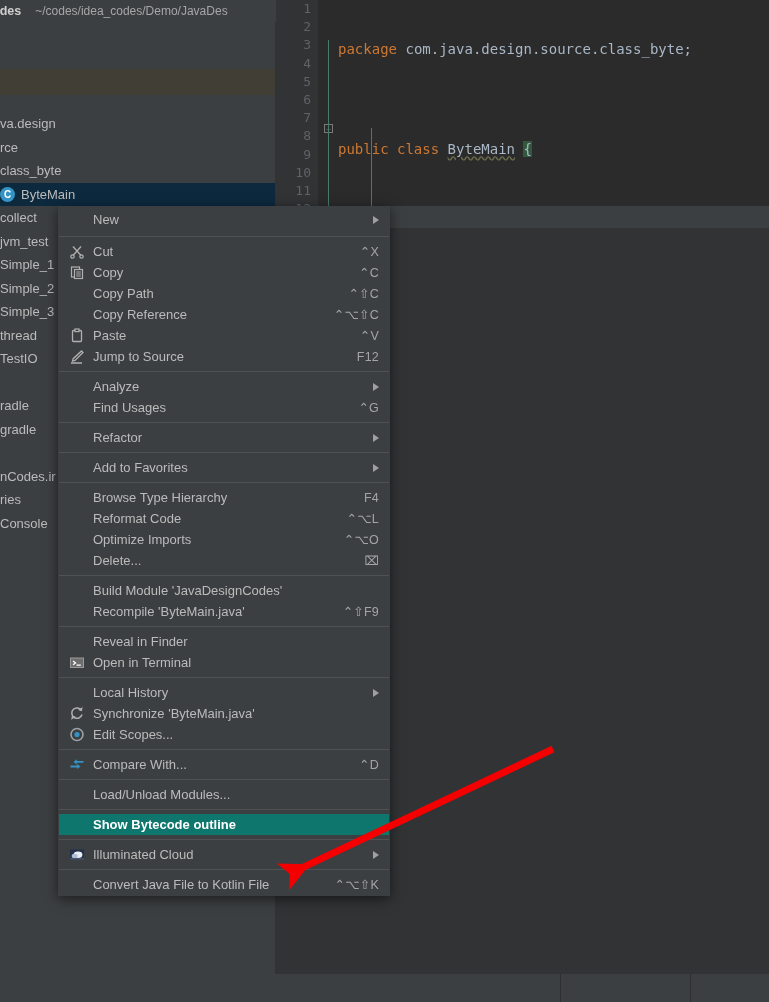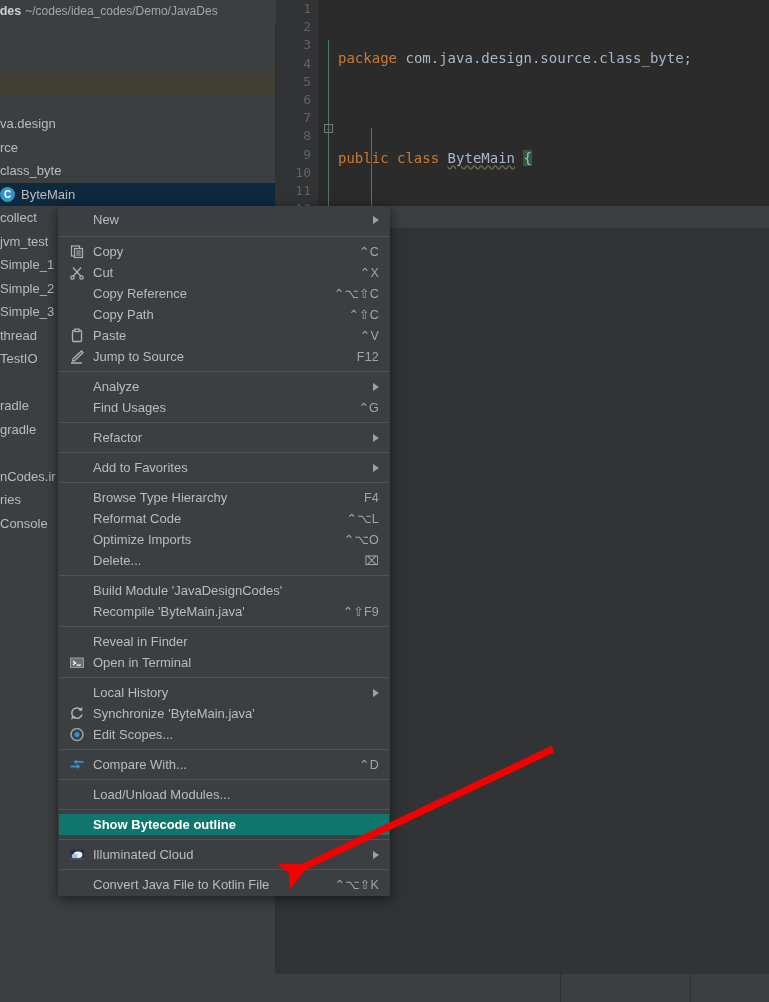--- a/index.html
+++ b/index.html
@@ -12,21 +12,21 @@
   #root { position: relative; width: 769px; height: 1002px; background: #3c3f41; }
 
   
   .titlebar {
     position: absolute; left: 0; top: 0; width: 290px; height: 22px;
     background: #3c3f41; color: #bbbbbb;
     font-size: 12.5px; line-height: 22px; white-space: nowrap;
     padding-left: 0px; overflow: hidden;
   }
   .titlebar .proj { font-weight: bold; color: #cfcfcf; margin-left: -8px; }
-  .titlebar .path { color: #a6a6a6; font-size: 12px; margin-left: 4px; }
+  .titlebar .path { color: #a6a6a6; font-size: 12px; margin-left: 14px; }
 
   
   .sidebar {
     position: absolute; left: 0; top: 22px; width: 276px; height: 980px;
     background: #3c3f41; overflow: hidden;
   }
   .sb-toolbar { height: 47px; background: #3c3f41; }
   .sb-searchrow {
     height: 26px; background: #413f35; width: 276px;
   }
@@ -75,21 +75,21 @@
     border: 1px solid #787878; color: #787878;
     font-size: 8px; line-height: 7px; text-align: center;
   }
   .fold-line {
     position: absolute; left: 52px; width: 1px; background: #4a7a6a;
   }
   .indent-guide {
     position: absolute; width: 1px; background: #4a7a6a;
   }
   .code {
-    position: absolute; left: 62px; top: 17px; width: 431px;
+    position: absolute; left: 62px; top: 8px; width: 431px;
     font-family: "DejaVu Sans Mono", monospace; font-size: 14px;
     white-space: pre;
   }
   .code .cl { height: 18.2px; line-height: 18.2px; }
   .kw { color: #cc7832; }
   .pl { color: #a9b7c6; }
   .cls { color: #a9b7c6; text-decoration: underline; text-decoration-style: wavy;
          text-decoration-color: #6a6a4a; }
   .hl-brace { color: #a9b7c6; background: #32593d; }
 
@@ -264,51 +264,51 @@
   <div class="ctxmenu" id="ctxmenu">
       <div class="mi tall">
         <span class="ico"></span>
         <span class="txt">New</span>
         <span class="arrow"></span>
       </div>
       <div class="sep"></div>
       <div class="mi">
         <span class="ico">
           <svg width="16" height="16" viewBox="0 0 16 16">
+            <line x1="4" y1="3" x2="12" y2="12" stroke="#b0b0b0" stroke-width="1.3"></line>
+            <line x1="12" y1="3" x2="4" y2="12" stroke="#b0b0b0" stroke-width="1.3"></line>
+            <circle cx="3.5" cy="13" r="1.7" fill="none" stroke="#b0b0b0" stroke-width="1.2"></circle>
+            <circle cx="12.5" cy="13" r="1.7" fill="none" stroke="#b0b0b0" stroke-width="1.2"></circle>
+          </svg>
+        </span>
+        <span class="txt">Cut</span>
+        <span class="acc">⌃X</span>
+      </div>
+      <div class="mi">
+        <span class="ico">
+          <svg width="16" height="16" viewBox="0 0 16 16">
             <rect x="2.5" y="2.5" width="8" height="10" fill="none" stroke="#b0b0b0" stroke-width="1.2"></rect>
             <rect x="5.5" y="5" width="8" height="9" fill="#3c3f41" stroke="#b0b0b0" stroke-width="1.2"></rect>
             <line x1="7.2" y1="7.5" x2="11.8" y2="7.5" stroke="#b0b0b0" stroke-width="1"></line>
             <line x1="7.2" y1="9.5" x2="11.8" y2="9.5" stroke="#b0b0b0" stroke-width="1"></line>
             <line x1="7.2" y1="11.5" x2="11.8" y2="11.5" stroke="#b0b0b0" stroke-width="1"></line>
           </svg>
         </span>
         <span class="txt">Copy</span>
         <span class="acc">⌃C</span>
       </div>
       <div class="mi">
-        <span class="ico">
-          <svg width="16" height="16" viewBox="0 0 16 16">
-            <line x1="4" y1="3" x2="12" y2="12" stroke="#b0b0b0" stroke-width="1.3"></line>
-            <line x1="12" y1="3" x2="4" y2="12" stroke="#b0b0b0" stroke-width="1.3"></line>
-            <circle cx="3.5" cy="13" r="1.7" fill="none" stroke="#b0b0b0" stroke-width="1.2"></circle>
-            <circle cx="12.5" cy="13" r="1.7" fill="none" stroke="#b0b0b0" stroke-width="1.2"></circle>
-          </svg>
-        </span>
-        <span class="txt">Cut</span>
-        <span class="acc">⌃X</span>
+        <span class="ico"></span>
+        <span class="txt">Copy Path</span>
+        <span class="acc">⌃⇧C</span>
       </div>
       <div class="mi">
         <span class="ico"></span>
         <span class="txt">Copy Reference</span>
         <span class="acc">⌃⌥⇧C</span>
-      </div>
-      <div class="mi">
-        <span class="ico"></span>
-        <span class="txt">Copy Path</span>
-        <span class="acc">⌃⇧C</span>
       </div>
       <div class="mi">
         <span class="ico">
           <svg width="16" height="16" viewBox="0 0 16 16">
             <rect x="3.5" y="3" width="9" height="11" rx="1" fill="none" stroke="#b0b0b0" stroke-width="1.3"></rect>
             <rect x="6" y="1.5" width="4" height="2.6" fill="#3c3f41" stroke="#b0b0b0" stroke-width="1.2"></rect>
           </svg>
         </span>
         <span class="txt">Paste</span>
         <span class="acc">⌃V</span>

